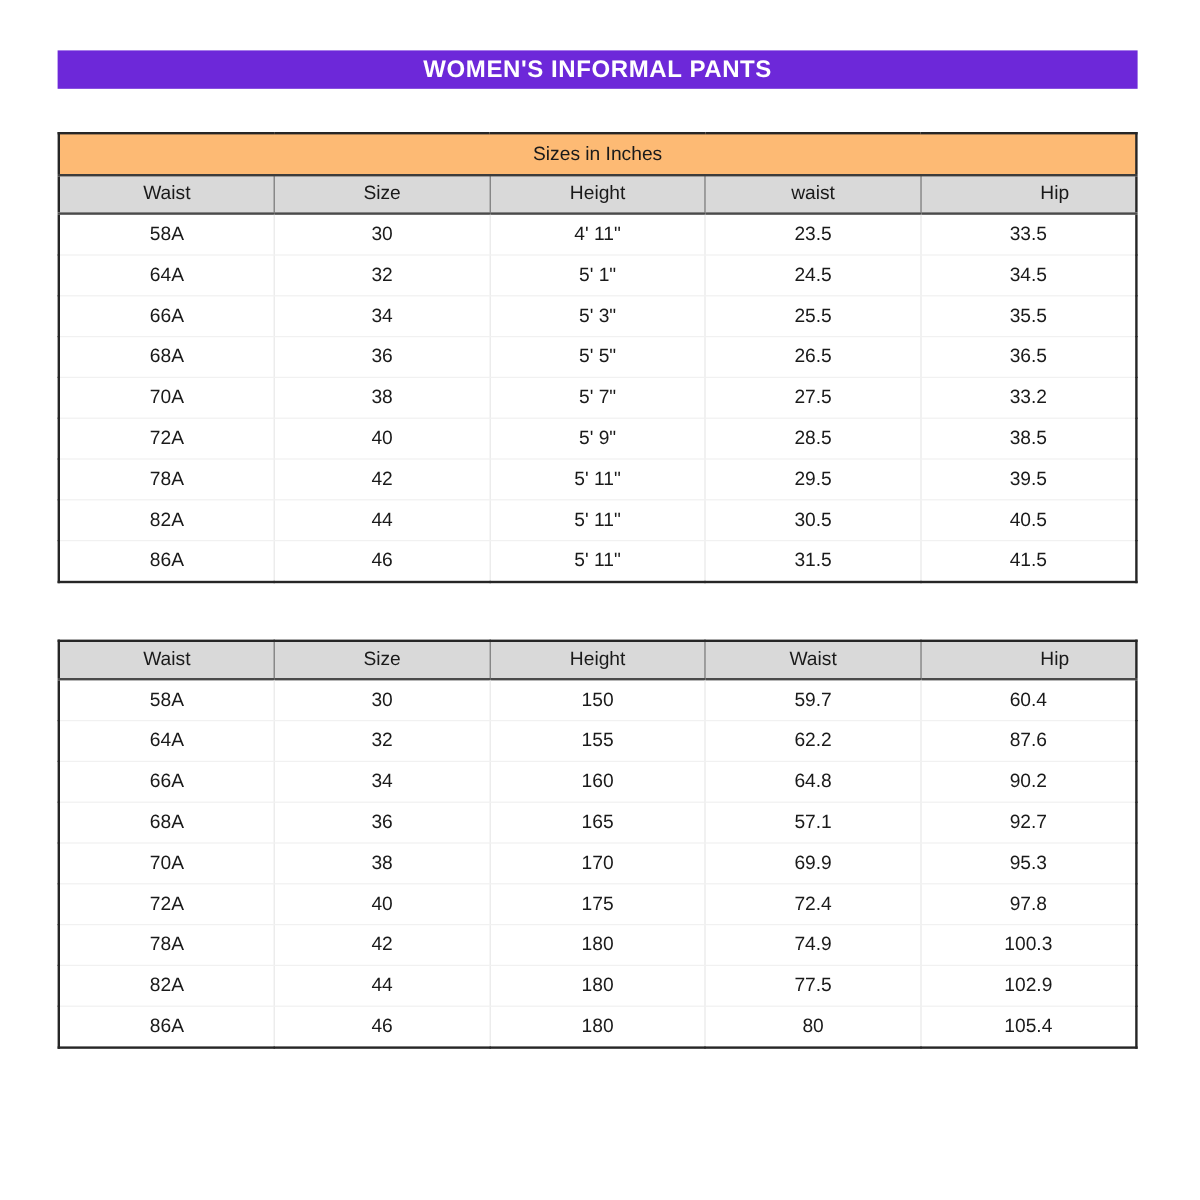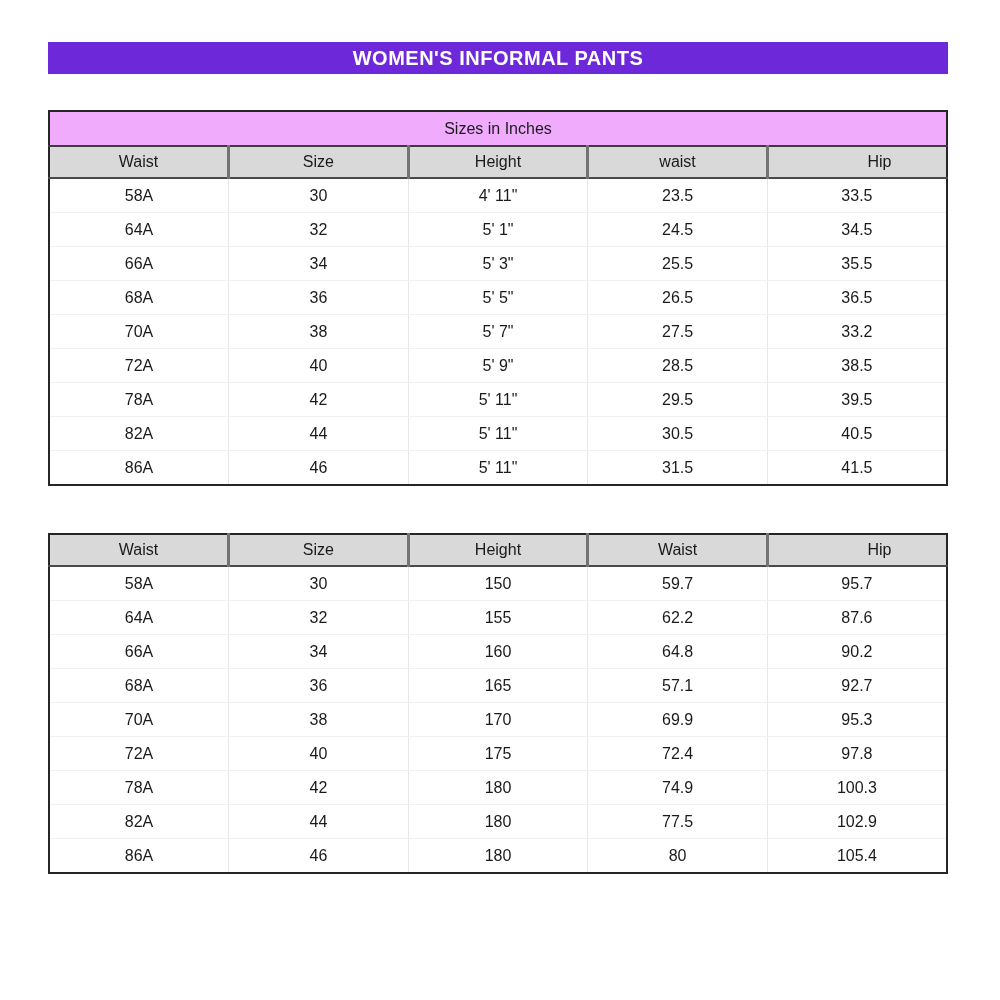--- a/index.html
+++ b/index.html
@@ -40,29 +40,29 @@
 
   .size-table td, .size-table th {
     text-align: center;
     vertical-align: middle;
     font-weight: normal;
     font-size: 16px;
     padding: 0;
   }
   .title-row td {
     height: 33px;
-    background: #f0abfc;
+    background: #fdba74;
     border-bottom: 2px solid #3c3c3c;
     font-size: 16px;
   }
   .header-row th {
     height: 30px;
     background: #d9d9d9;
     border-bottom: 2px solid #4a4a4a;
-    border-right: 3px solid #737373;
+    border-right: 1px solid #737373;
     font-size: 16px;
   }
   .header-row th:last-child { border-right: none; padding-left: 44px; }
   .size-table tbody td {
     height: 33px;
     border-right: 1px solid #e8e8e8;
     border-bottom: 1px solid #f1f1f1;
     background: #ffffff;
   }
   .size-table tbody td:last-child { border-right: none; }
@@ -164,21 +164,21 @@
       <th>Waist</th>
       <th>Hip</th>
     </tr>
   </thead>
   <tbody>
       <tr>
         <td>58A</td>
         <td>30</td>
         <td>150</td>
         <td>59.7</td>
-        <td>95.7</td>
+        <td>60.4</td>
       </tr>
       <tr>
         <td>64A</td>
         <td>32</td>
         <td>155</td>
         <td>62.2</td>
         <td>87.6</td>
       </tr>
       <tr>
         <td>66A</td>

